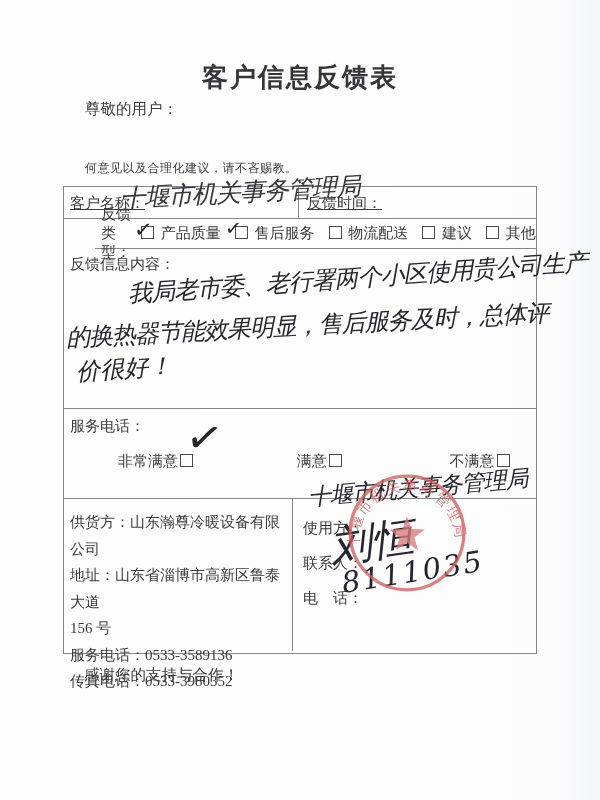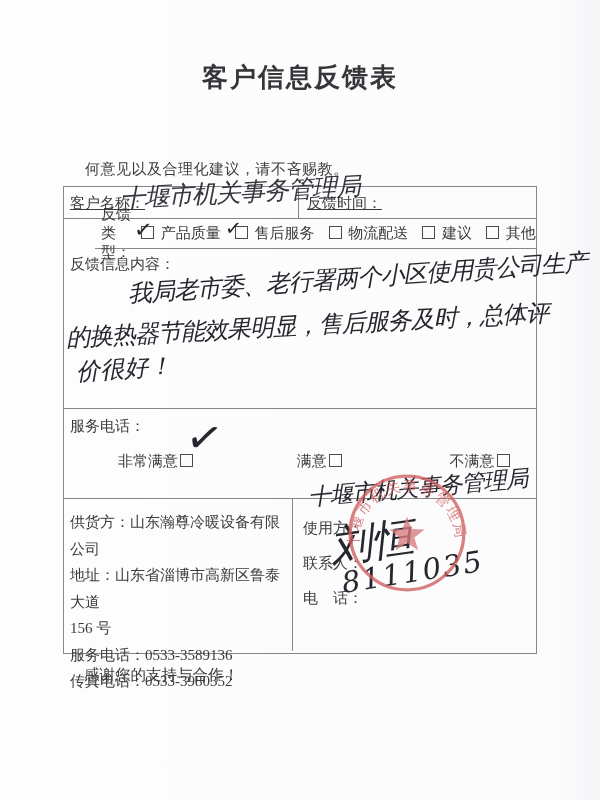--- a/index.html
+++ b/index.html
@@ -13,21 +13,21 @@
   }
   .paper{position:absolute;left:0;top:0;width:492px;height:800px;}
   .title{
     position:absolute;left:0;top:60px;width:600px;
     text-align:center;font-size:26px;font-weight:bold;letter-spacing:2px;
     color:#35353a;
     font-family:"Liberation Sans", sans-serif;
   }
   .salutation{position:absolute;left:85px;top:99px;font-size:15.5px;}
   .intro1{position:absolute;left:116px;top:131px;font-size:15.5px;letter-spacing:0.5px;}
-  .intro2{position:absolute;left:85px;top:160px;font-size:15px;letter-spacing:0.5px;}
+  .intro2{position:absolute;left:85px;top:160px;font-size:12px;letter-spacing:0.5px;}
   .closing{position:absolute;left:84px;top:665px;font-size:15.5px;}
 
   .form-table{
     position:absolute;left:63px;top:186px;width:472px;height:466px;
     border:1px solid #85858a;font-size:15px;
   }
   .row{box-sizing:border-box;border-bottom:1px solid #85858a;position:relative;}
   .row:last-child{border-bottom:none;}
   .r1{height:32px;display:flex;text-decoration:underline;}
   .r2{height:30px;display:flex;align-items:center;padding-left:6px;margin-left:31px;}
@@ -73,20 +73,21 @@
   .tick-sat{left:186px;top:416px;font-size:44px;font-weight:bold;transform:rotate(10deg);}
 
   .stamp{position:absolute;left:345px;top:471px;width:124px;height:124px;opacity:.78;pointer-events:none;}
 </style>
 </head>
 <body>
 
 <div class="paper">
 
   <div class="title">客户信息反馈表</div>
+  <div class="salutation">尊敬的用户：</div>
   <div class="intro2">何意见以及合理化建议，请不吝赐教。</div>
 
   <div class="form-table">
 
     <div class="row r1">
       <div class="cell c-name">
         <span>客户名称：</span>
       </div>
       <div class="cell c-time">
         <span>反馈时间：</span>

